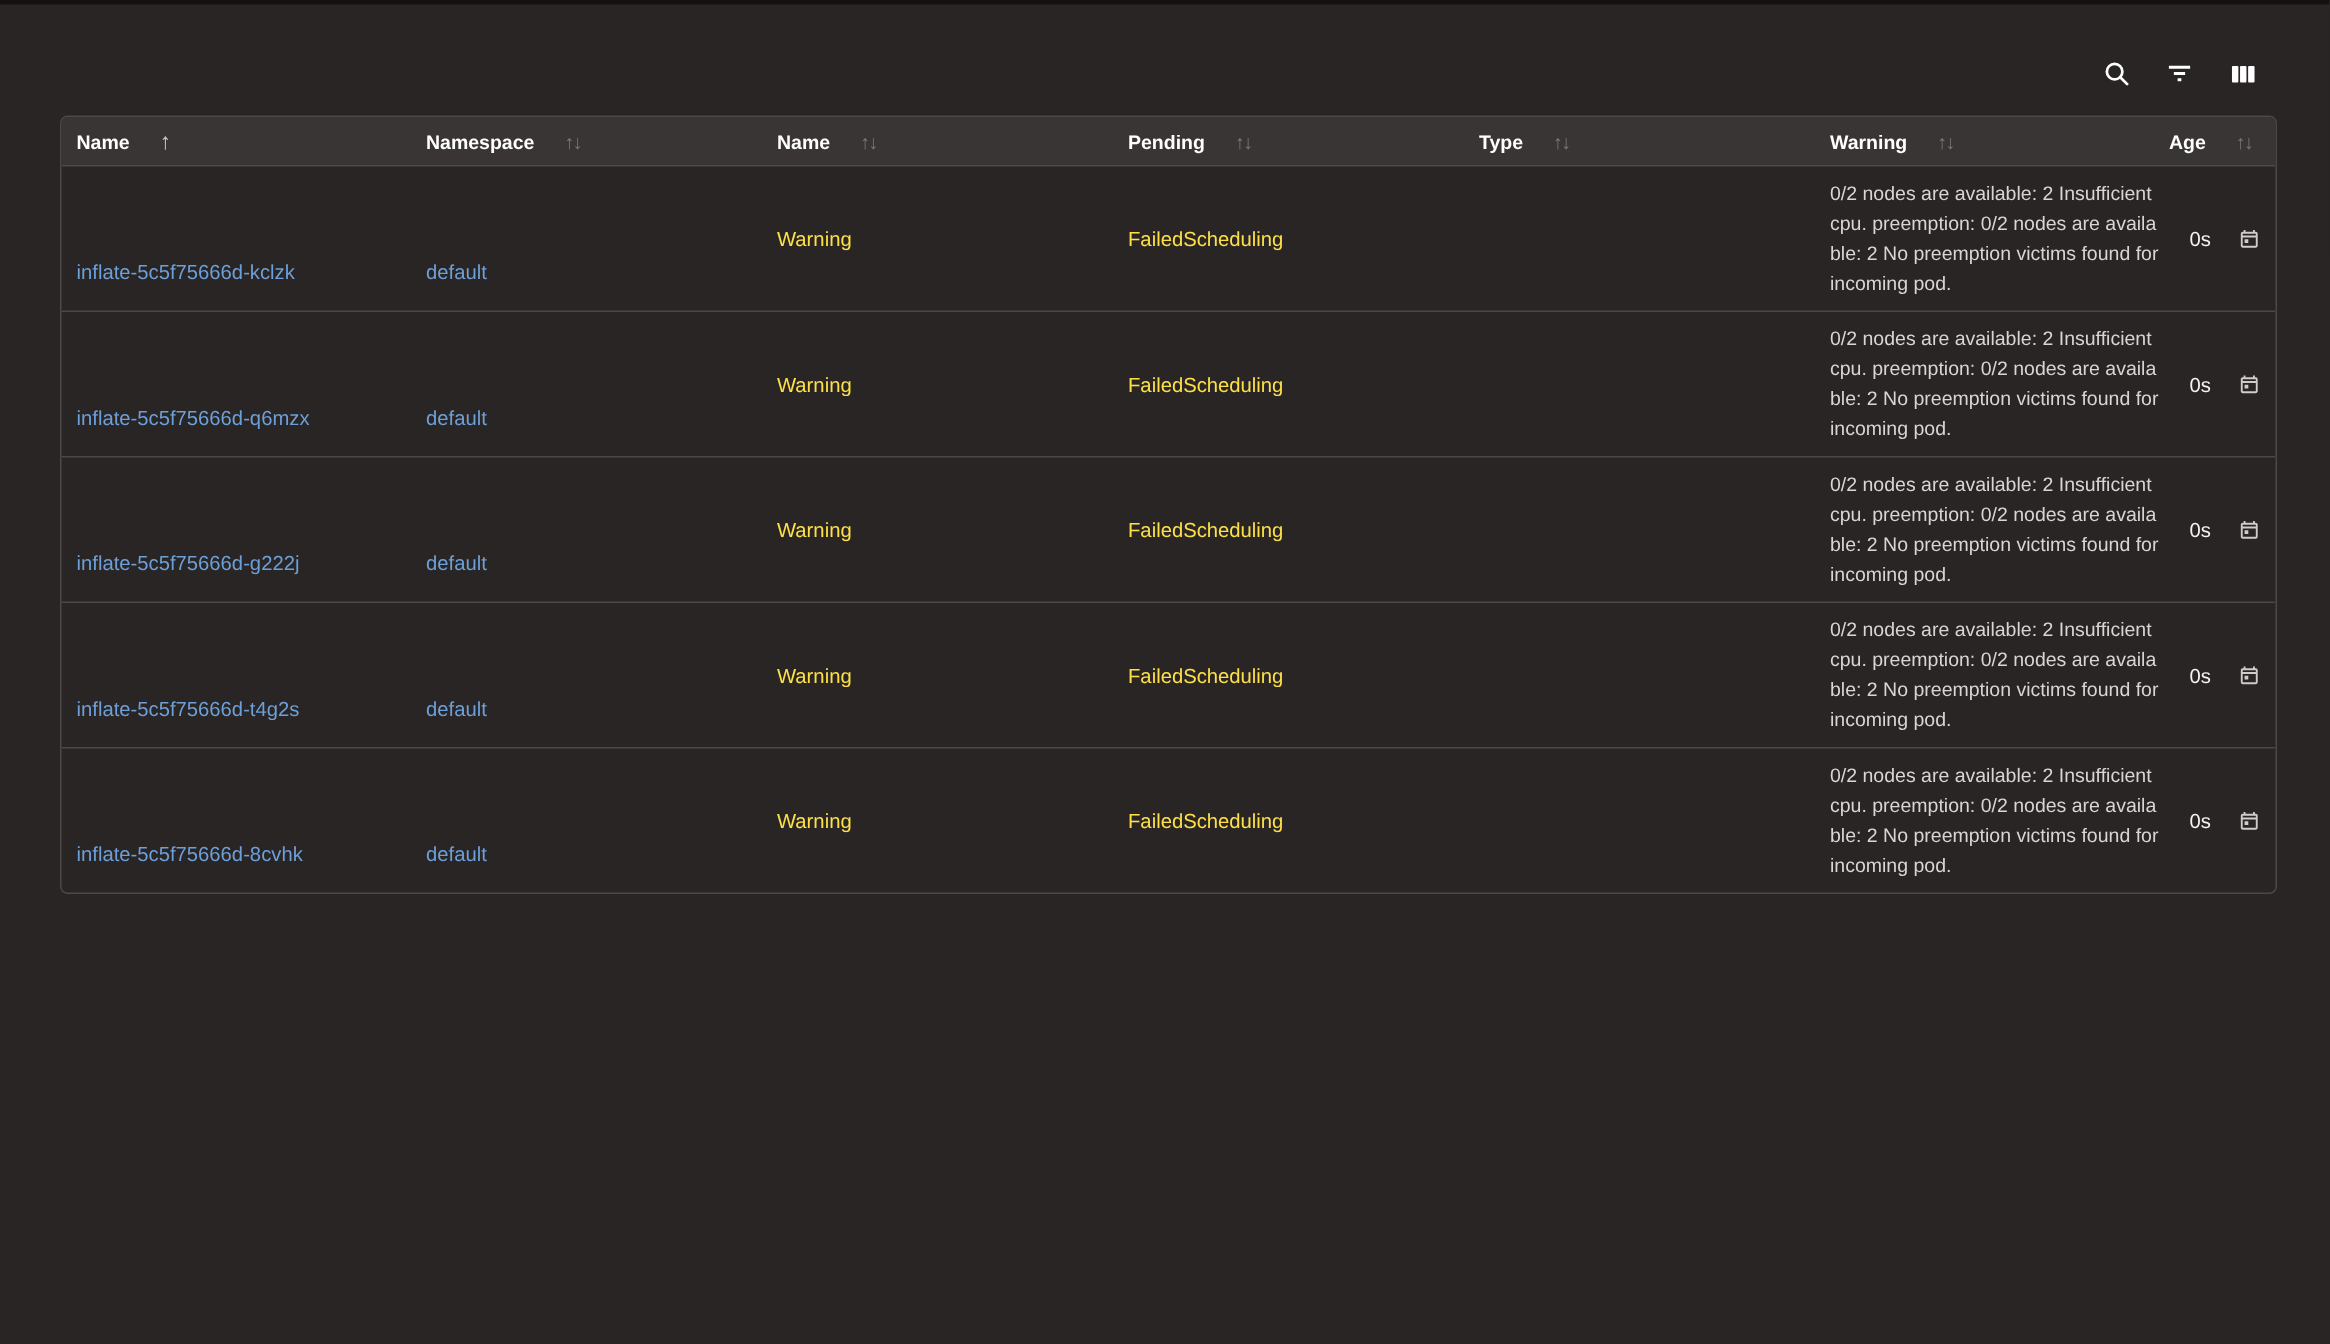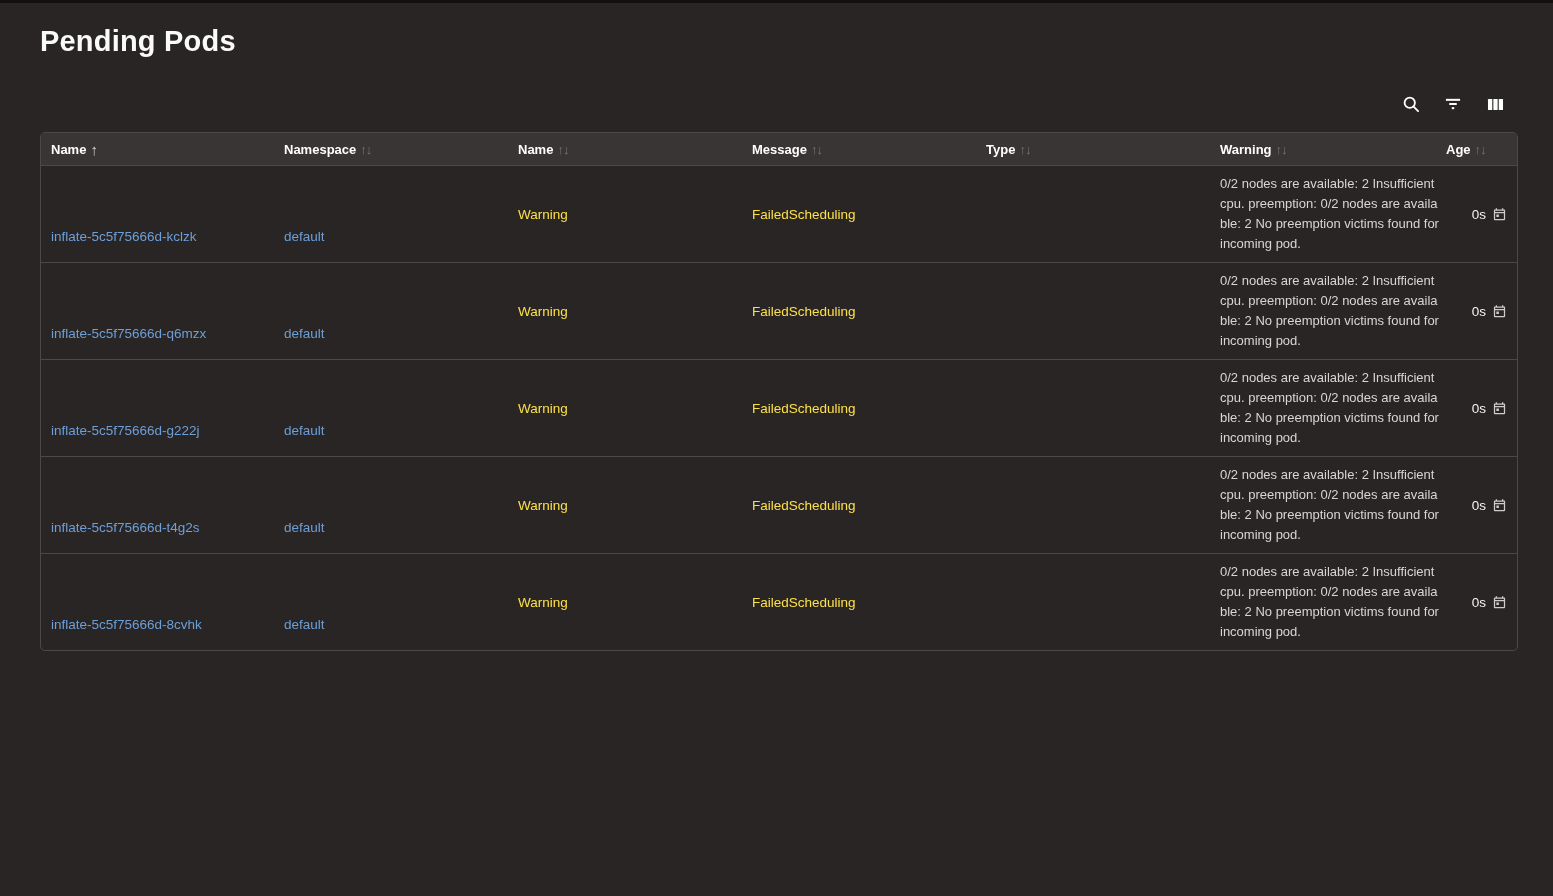--- a/index.html
+++ b/index.html
@@ -58,21 +58,21 @@
     height: 32px;
     background: #393534;
     display: grid;
     grid-template-columns: 233px 234px 234px 234px 234px 226px 1fr;
     align-items: center;
     padding: 0 10px;
   }
   .th {
     display: flex;
     align-items: center;
-    gap: 4px;
+    gap: 20px;
     font-size: 13px;
     font-weight: 700;
     color: #ffffff;
     cursor: pointer;
     white-space: nowrap;
   }
   .th.col-age { justify-content: flex-start; }
   .sort-active {
     font-size: 15px;
     font-weight: 400;
@@ -111,33 +111,32 @@
     width: 222px;
     word-break: break-all;
     font-size: 13px;
     line-height: 20px;
     color: #d8d6d4;
   }
   .td.col-age {
     justify-self: end;
     display: flex;
     align-items: center;
-    gap: 6px;
+    gap: 18px;
     color: #f5f4f3;
   }
   .age-cal-icon { display: block; }
 </style>
 </head>
 <body>
 
 <div class="top-strip"></div>
 
 <div class="page">
 
-  <h1 class="page-title">Pending Pods</h1>
 
   <div class="toolbar">
     <button class="icon-btn" title="">
       <span>
         <svg width="20" height="20" viewBox="0 0 24 24" fill="none" stroke="#ffffff" stroke-width="2.2">
           <circle cx="10.5" cy="10.5" r="6.2"></circle>
           <line x1="15.2" y1="15.2" x2="20.5" y2="20.5" stroke-linecap="round"></line>
         </svg>
       </span>
     </button>
@@ -169,21 +168,21 @@
         </div>
         <div class="th col-namespace">
           <span>Namespace</span>
           <span class="sort-idle">↑↓</span>
         </div>
         <div class="th col-type">
           <span>Name</span>
           <span class="sort-idle">↑↓</span>
         </div>
         <div class="th col-reason">
-          <span>Message</span>
+          <span>Pending</span>
           <span class="sort-idle">↑↓</span>
         </div>
         <div class="th col-from">
           <span>Type</span>
           <span class="sort-idle">↑↓</span>
         </div>
         <div class="th col-message">
           <span>Warning</span>
           <span class="sort-idle">↑↓</span>
         </div>

